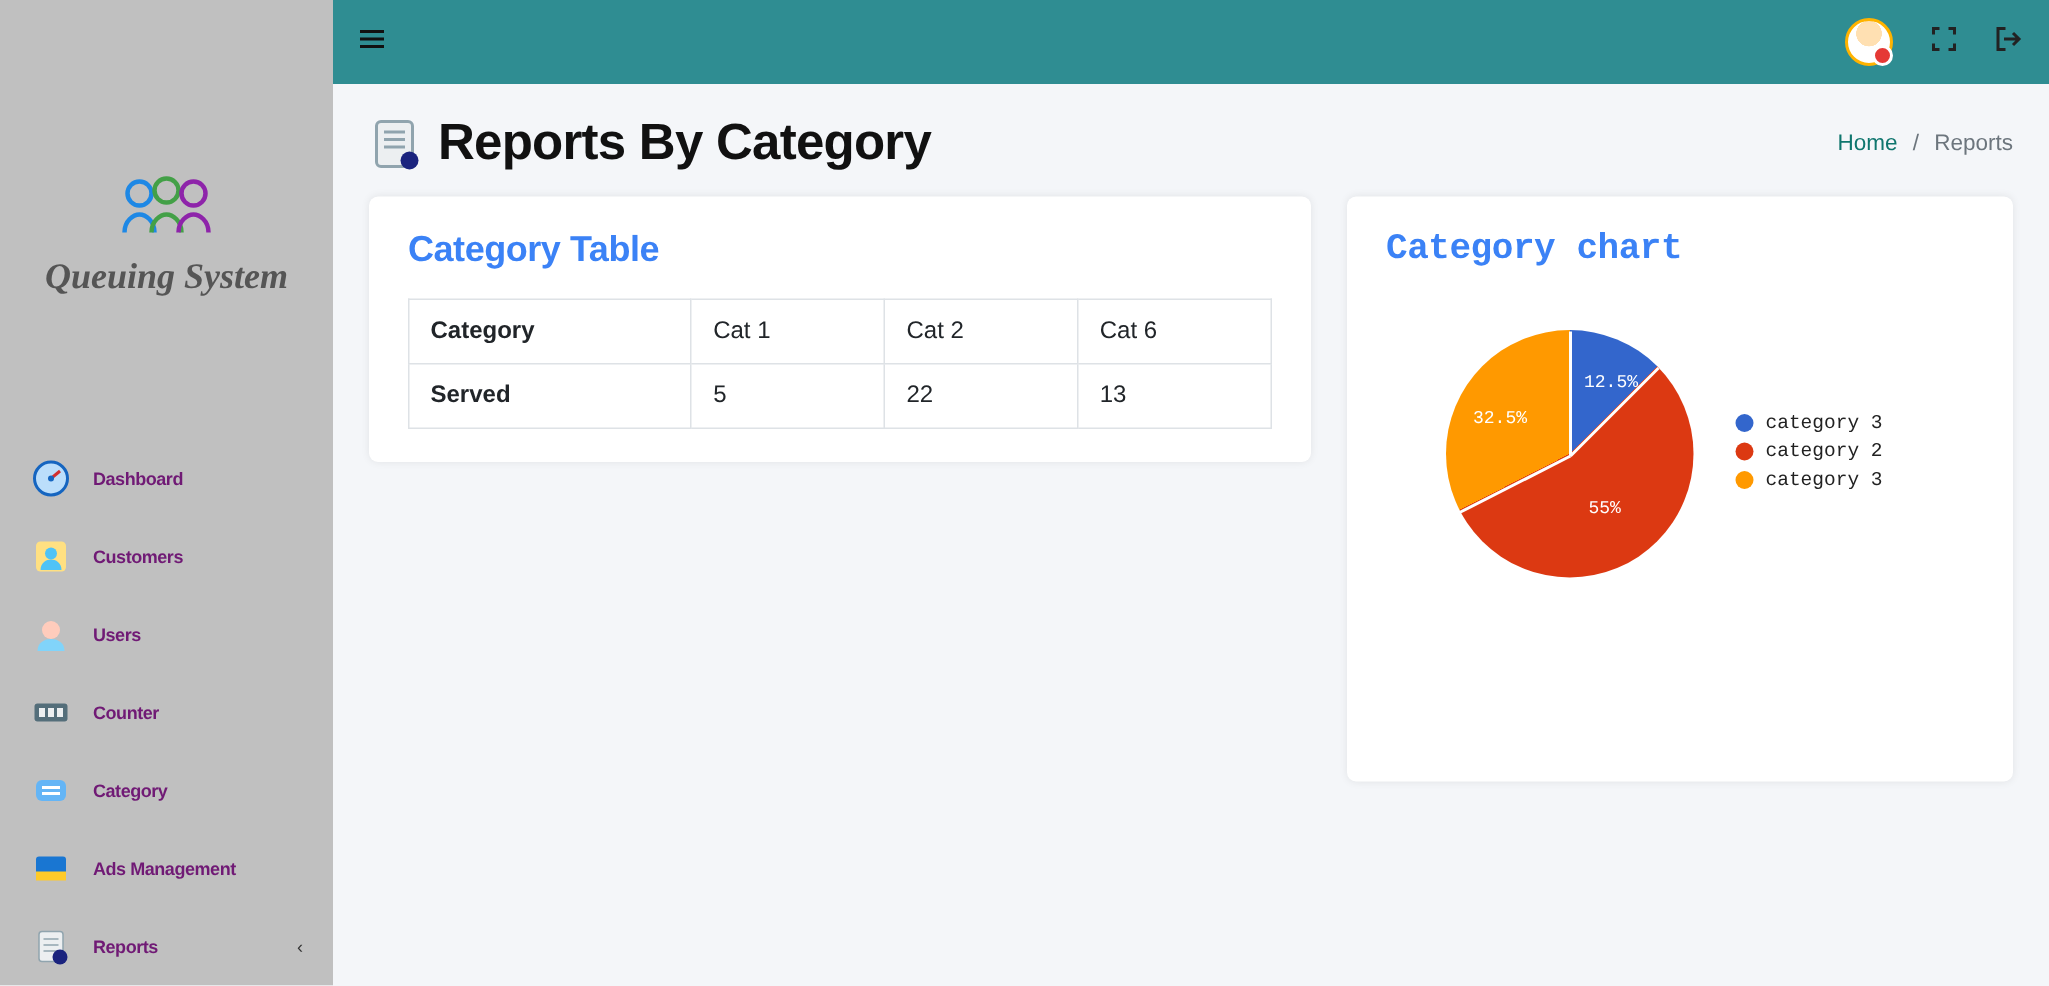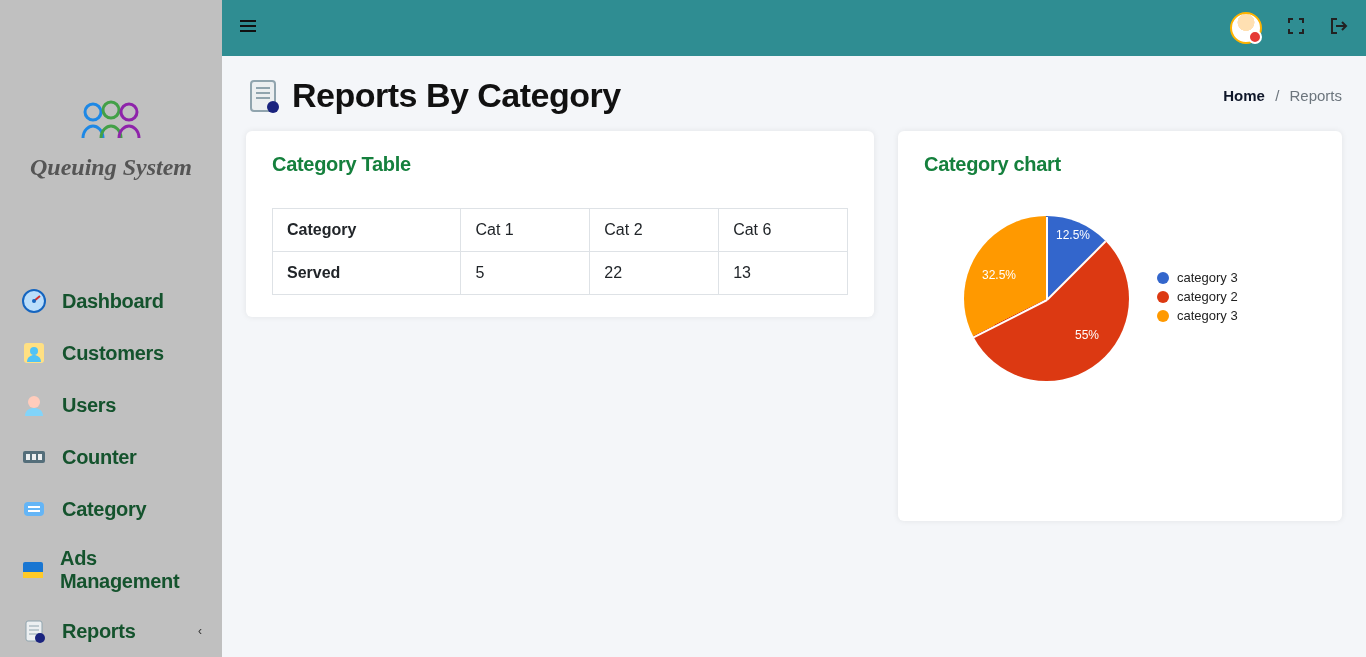--- a/index.html
+++ b/index.html
@@ -44,22 +44,22 @@
     .nav-item .icon {
       width: 28px;
       height: 28px;
       margin-right: 14px;
       display: flex;
       align-items: center;
       justify-content: center;
     }
     .nav-item .label {
       font-weight: 800;
-      font-size: 20px;
-      color: #14532d;
+      font-size: 12px;
+      color: #701a75;
       font-family: Arial, sans-serif;
       letter-spacing: -0.3px;
     }
     .nav-item .caret {
       position: absolute;
       right: 20px;
       color: #333;
       font-size: 12px;
     }
     .main {
@@ -123,41 +123,41 @@
       font-size: 34px;
       font-weight: 900;
       color: #111;
       letter-spacing: -0.5px;
     }
     .breadcrumb {
       margin-left: auto;
       font-size: 15px;
       color: #6c757d;
     }
-    .breadcrumb a { color: #0f172a; text-decoration: none; font-weight: 700; margin-left: 32px; }
+    .breadcrumb a { color: #0f766e; text-decoration: none; font-weight: 400; margin-left: 32px; }
     .breadcrumb .sep { margin: 0 6px; }
     .breadcrumb .current { font-weight: 500; }
     .row {
       display: flex;
       gap: 24px;
       align-items: flex-start;
     }
     .card {
       background: #fff;
       border-radius: 6px;
       box-shadow: 0 0 6px rgba(0,0,0,0.08);
       padding: 22px 26px;
     }
     .card-table { width: 628px; }
-    .card-chart { width: 444px; min-height: 390px; }
+    .card-chart { width: 444px; min-height: 390px; font-family: Liberation Mono, monospace; }
     .card h2 {
-      font-size: 20px;
+      font-size: 24px;
       font-weight: 900;
-      color: #15803d;
-      margin-bottom: 32px;
+      color: #3b82f6;
+      margin-bottom: 18px;
       letter-spacing: -0.3px;
     }
     table {
       border-collapse: collapse;
       width: 100%;
     }
     th, td {
       border: 1px solid #dee2e6;
       padding: 12px 14px;
       text-align: left;
@@ -364,22 +364,22 @@
       </div>
 
       <div class="card card-chart">
         <h2>Category chart</h2>
         <div class="chart-area">
           <div class="pie-wrap">
             <div class="pie"></div>
             <div class="pie-sep" style="transform: rotate(-90deg);"></div>
             <div class="pie-sep" style="transform: rotate(-45deg);"></div>
             <div class="pie-sep" style="transform: rotate(153deg);"></div>
-            <span class="pie-label" style="top:12px; left:92px;">12.5%</span>
-            <span class="pie-label" style="top:112px; left:111px;">55%</span>
+            <span class="pie-label" style="top:28px; left:92px;">12.5%</span>
+            <span class="pie-label" style="top:112px; left:95px;">55%</span>
             <span class="pie-label" style="top:52px; left:18px;">32.5%</span>
           </div>
           <div class="legend">
             <div class="legend-item">
               <span class="legend-swatch" style="background:#3366cc"></span>
               <span>category 3</span>
             </div>
             <div class="legend-item">
               <span class="legend-swatch" style="background:#dc3912"></span>
               <span>category 2</span>

